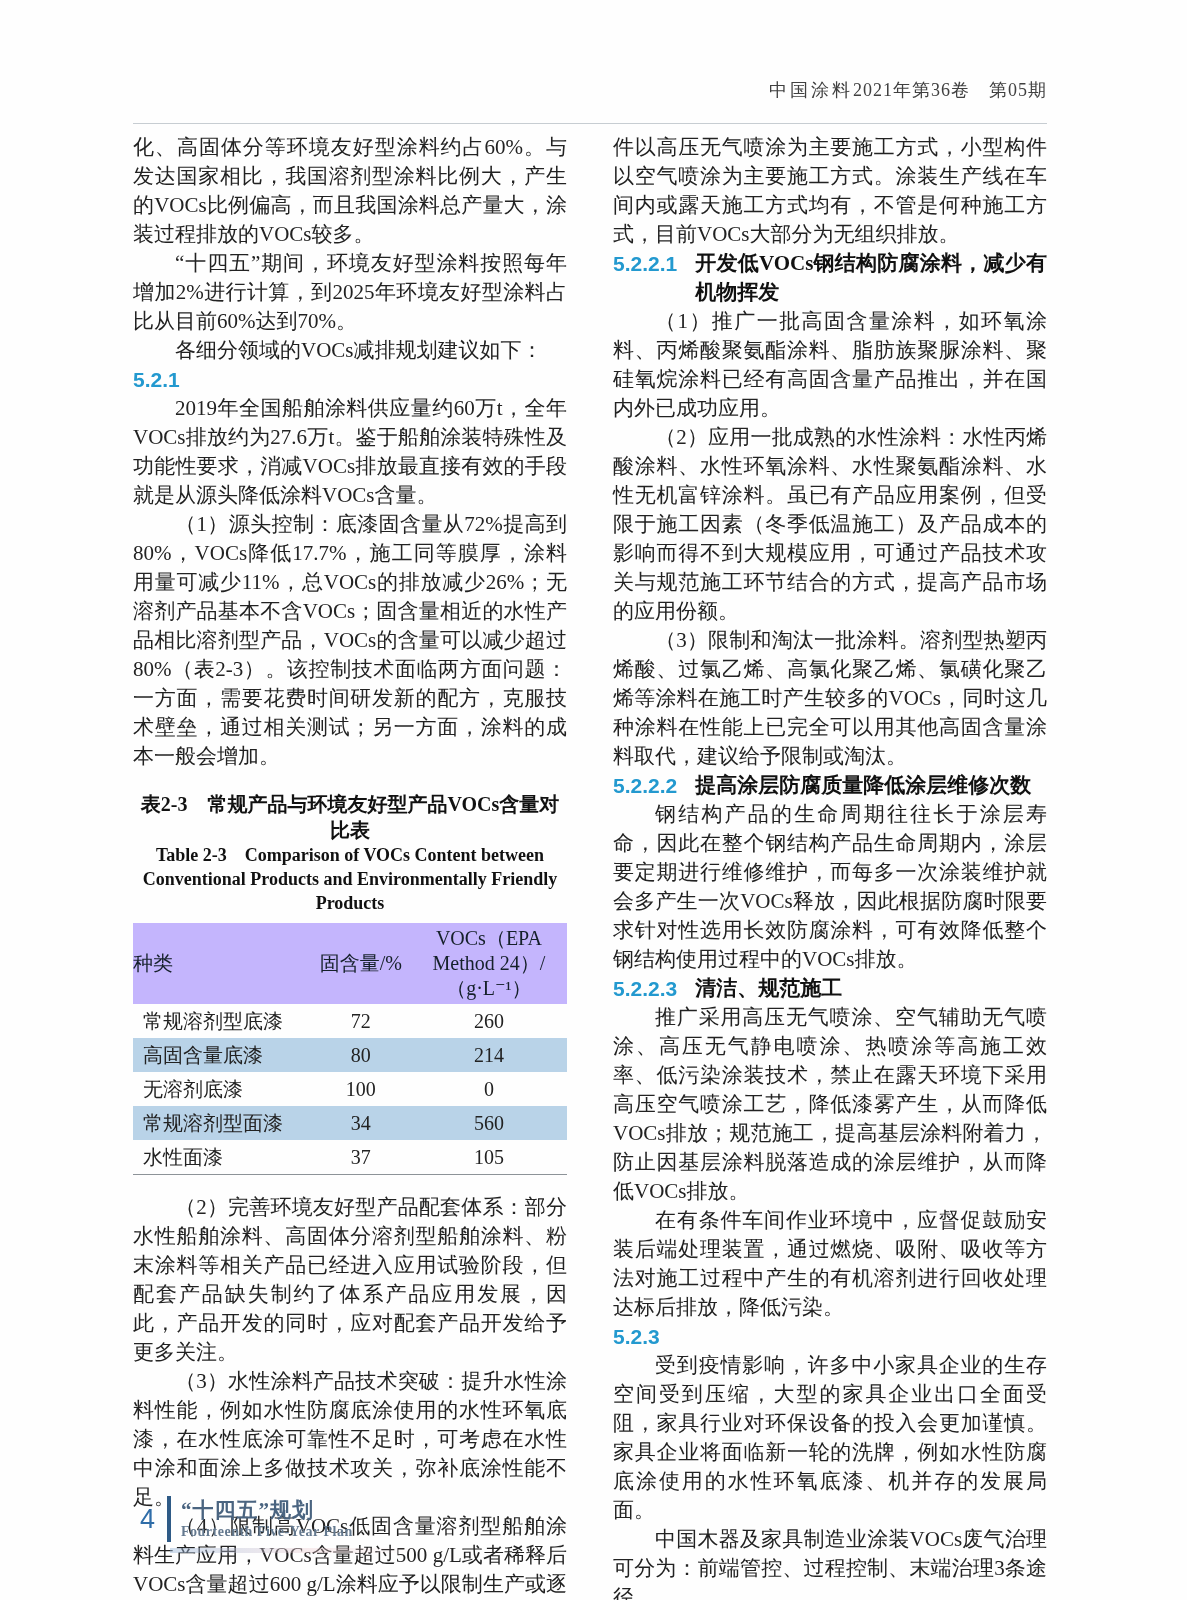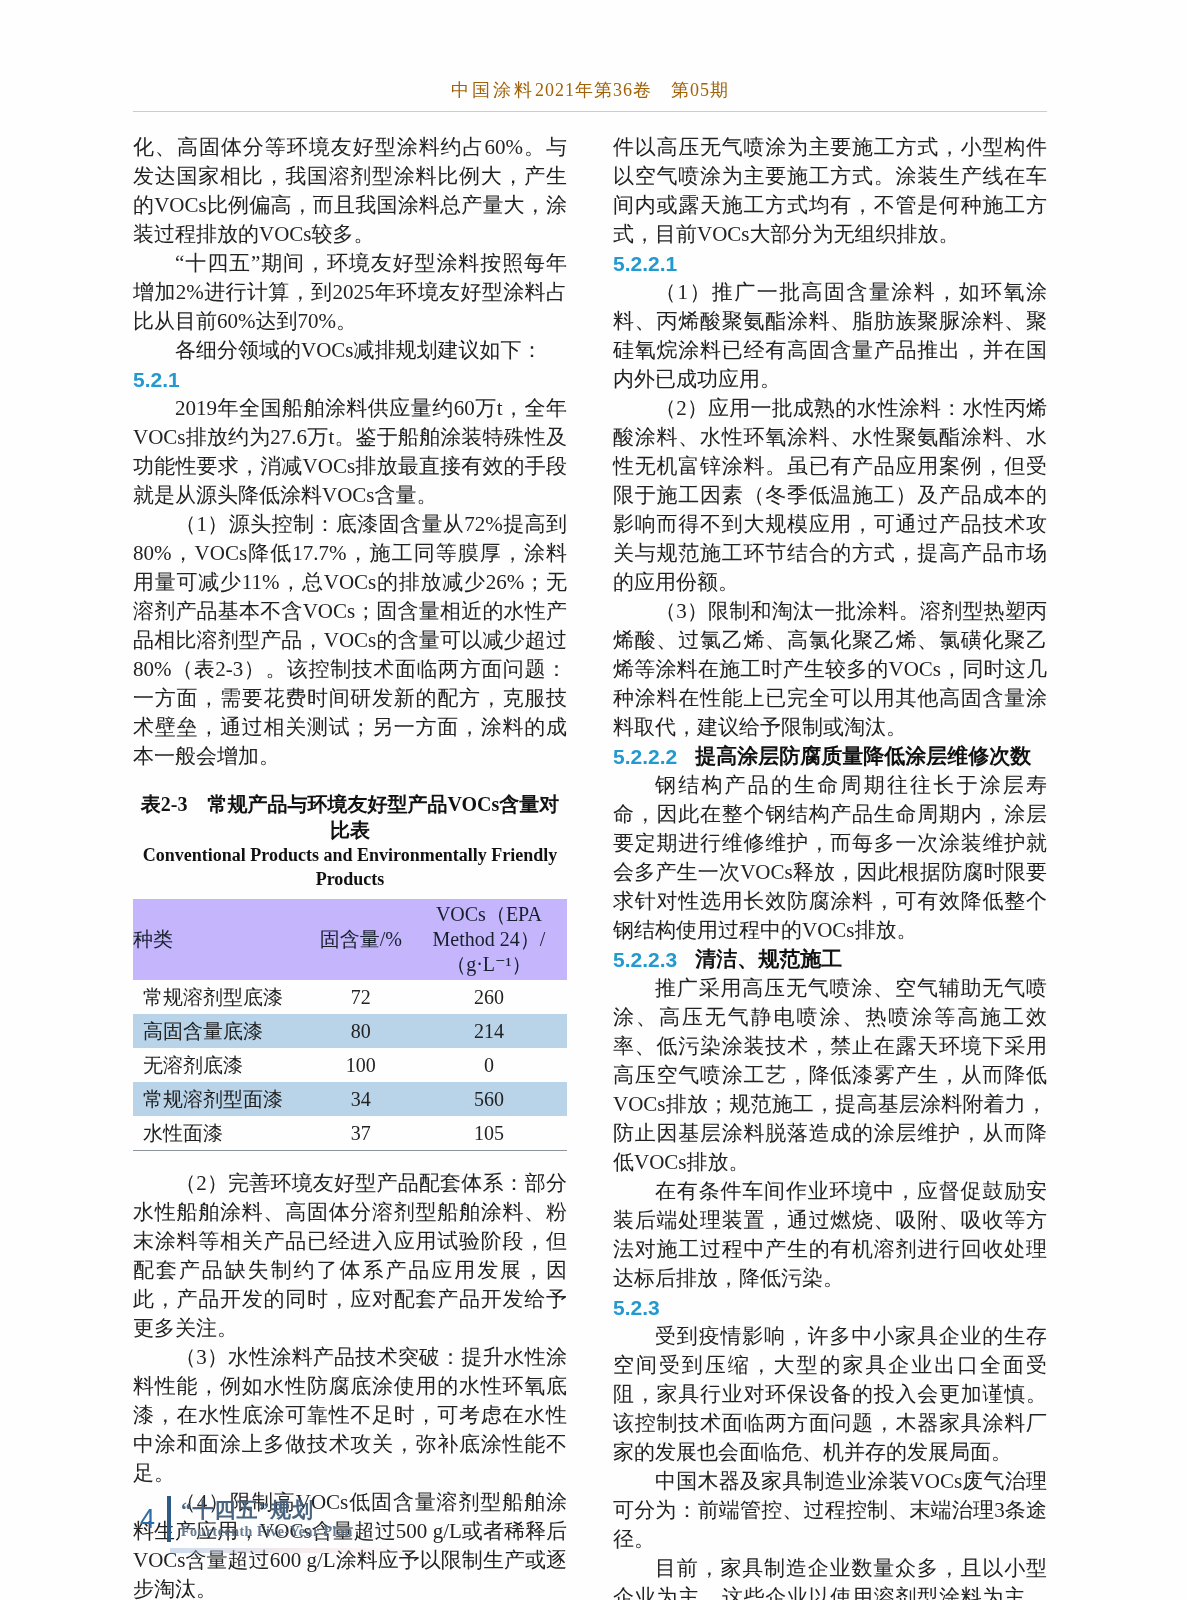--- a/index.html
+++ b/index.html
@@ -9,23 +9,23 @@
     font-family:"Liberation Serif","DejaVu Serif",serif;
     color:#1f1f1f;
     position:relative;
     overflow:hidden;
   }
   .page{position:absolute;inset:0;background:#fefefe;}
 
   
   .page-header{
     position:absolute;left:133px;top:78px;width:914px;
-    display:flex;justify-content:center;align-items:flex-end;
-    padding-bottom:9px;border-bottom:1px solid #c7cdd2;
-    font-size:18px;color:#a16207;letter-spacing:3px;
+    display:flex;justify-content:flex-end;align-items:flex-end;
+    padding-bottom:21px;border-bottom:1px solid #c7cdd2;
+    font-size:18px;color:#404040;letter-spacing:3px;
   }
   .page-header .issue{letter-spacing:1px;}
 
   
   .columns{
     position:absolute;left:133px;top:133px;width:914px;
     display:flex;gap:46px;
   }
   .col{width:434px;font-size:21px;line-height:29px;text-align:justify;color:#222;}
   .col p{margin:0;text-indent:2em;}
@@ -96,20 +96,21 @@
 
       <div class="sec-head">
         <span class="sec-num">5.2.1</span>
       </div>
 
       <p>2019年全国船舶涂料供应量约60万t，全年VOCs排放约为27.6万t。鉴于船舶涂装特殊性及功能性要求，消减VOCs排放最直接有效的手段就是从源头降低涂料VOCs含量。</p>
       <p>（1）源头控制：底漆固含量从72%提高到80%，VOCs降低17.7%，施工同等膜厚，涂料用量可减少11%，总VOCs的排放减少26%；无溶剂产品基本不含VOCs；固含量相近的水性产品相比溶剂型产品，VOCs的含量可以减少超过80%（表2-3）。该控制技术面临两方面问题：一方面，需要花费时间研发新的配方，克服技术壁垒，通过相关测试；另一方面，涂料的成本一般会增加。</p>
 
       <div class="tbl-caption">
         <div class="cap-zh">表2-3　常规产品与环境友好型产品VOCs含量对比表</div>
+        <div class="cap-en">Table 2-3　Comparison of VOCs Content between</div>
         <div class="cap-en">Conventional Products and Environmentally Friendly</div>
         <div class="cap-en">Products</div>
       </div>
 
       <table class="vocs">
         <thead>
           <tr>
             <th class="c-kind">种类</th>
             <th class="c-solid">固含量/%</th>
             <th class="c-vocs">
@@ -151,20 +152,21 @@
       <p>（3）水性涂料产品技术突破：提升水性涂料性能，例如水性防腐底涂使用的水性环氧底漆，在水性底涂可靠性不足时，可考虑在水性中涂和面涂上多做技术攻关，弥补底涂性能不足。</p>
       <p>（4）限制高VOCs低固含量溶剂型船舶涂料生产应用，VOCs含量超过500 g/L或者稀释后VOCs含量超过600 g/L涂料应予以限制生产或逐步淘汰。</p>
 
     </div>
 
     <div class="col">
       <p class="noindent">件以高压无气喷涂为主要施工方式，小型构件以空气喷涂为主要施工方式。涂装生产线在车间内或露天施工方式均有，不管是何种施工方式，目前VOCs大部分为无组织排放。</p>
 
       <div class="sec-head">
         <span class="sec-num">5.2.2.1</span>
+        <span class="sec-title">开发低VOCs钢结构防腐涂料，减少有机物挥发</span>
       </div>
 
       <p>（1）推广一批高固含量涂料，如环氧涂料、丙烯酸聚氨酯涂料、脂肪族聚脲涂料、聚硅氧烷涂料已经有高固含量产品推出，并在国内外已成功应用。</p>
       <p>（2）应用一批成熟的水性涂料：水性丙烯酸涂料、水性环氧涂料、水性聚氨酯涂料、水性无机富锌涂料。虽已有产品应用案例，但受限于施工因素（冬季低温施工）及产品成本的影响而得不到大规模应用，可通过产品技术攻关与规范施工环节结合的方式，提高产品市场的应用份额。</p>
       <p>（3）限制和淘汰一批涂料。溶剂型热塑丙烯酸、过氯乙烯、高氯化聚乙烯、氯磺化聚乙烯等涂料在施工时产生较多的VOCs，同时这几种涂料在性能上已完全可以用其他高固含量涂料取代，建议给予限制或淘汰。</p>
 
       <div class="sec-head">
         <span class="sec-num">5.2.2.2</span>
         <span class="sec-title">提高涂层防腐质量降低涂层维修次数</span>
       </div>
@@ -176,21 +178,21 @@
         <span class="sec-title">清洁、规范施工</span>
       </div>
 
       <p>推广采用高压无气喷涂、空气辅助无气喷涂、高压无气静电喷涂、热喷涂等高施工效率、低污染涂装技术，禁止在露天环境下采用高压空气喷涂工艺，降低漆雾产生，从而降低VOCs排放；规范施工，提高基层涂料附着力，防止因基层涂料脱落造成的涂层维护，从而降低VOCs排放。</p>
       <p>在有条件车间作业环境中，应督促鼓励安装后端处理装置，通过燃烧、吸附、吸收等方法对施工过程中产生的有机溶剂进行回收处理达标后排放，降低污染。</p>
 
       <div class="sec-head">
         <span class="sec-num">5.2.3</span>
       </div>
 
-      <p>受到疫情影响，许多中小家具企业的生存空间受到压缩，大型的家具企业出口全面受阻，家具行业对环保设备的投入会更加谨慎。该控制技术面临两方面问题，木器家具涂料厂家的发展也会面临危、机并存的发展局面。</p>
+      <p>受到疫情影响，许多中小家具企业的生存空间受到压缩，大型的家具企业出口全面受阻，家具行业对环保设备的投入会更加谨慎。家具企业将面临新一轮的洗牌，例如水性防腐底涂使用的水性环氧底漆、机并存的发展局面。</p>
       <p>中国木器及家具制造业涂装VOCs废气治理可分为：前端管控、过程控制、末端治理3条途径。</p>
       <p>目前，家具制造企业数量众多，且以小型企业为主，这些企业以使用溶剂型涂料为主，木质家具涂装靠人工喷涂，除面漆在封闭喷房进行，其他涂装过程均为</p>
     </div>
   </div>
 
   <div class="page-footer">
     <span class="pf-num">4</span>
     <span class="pf-bar"></span>
     <span class="pf-text">
       <span class="pf-zh">“十四五”规划</span>

